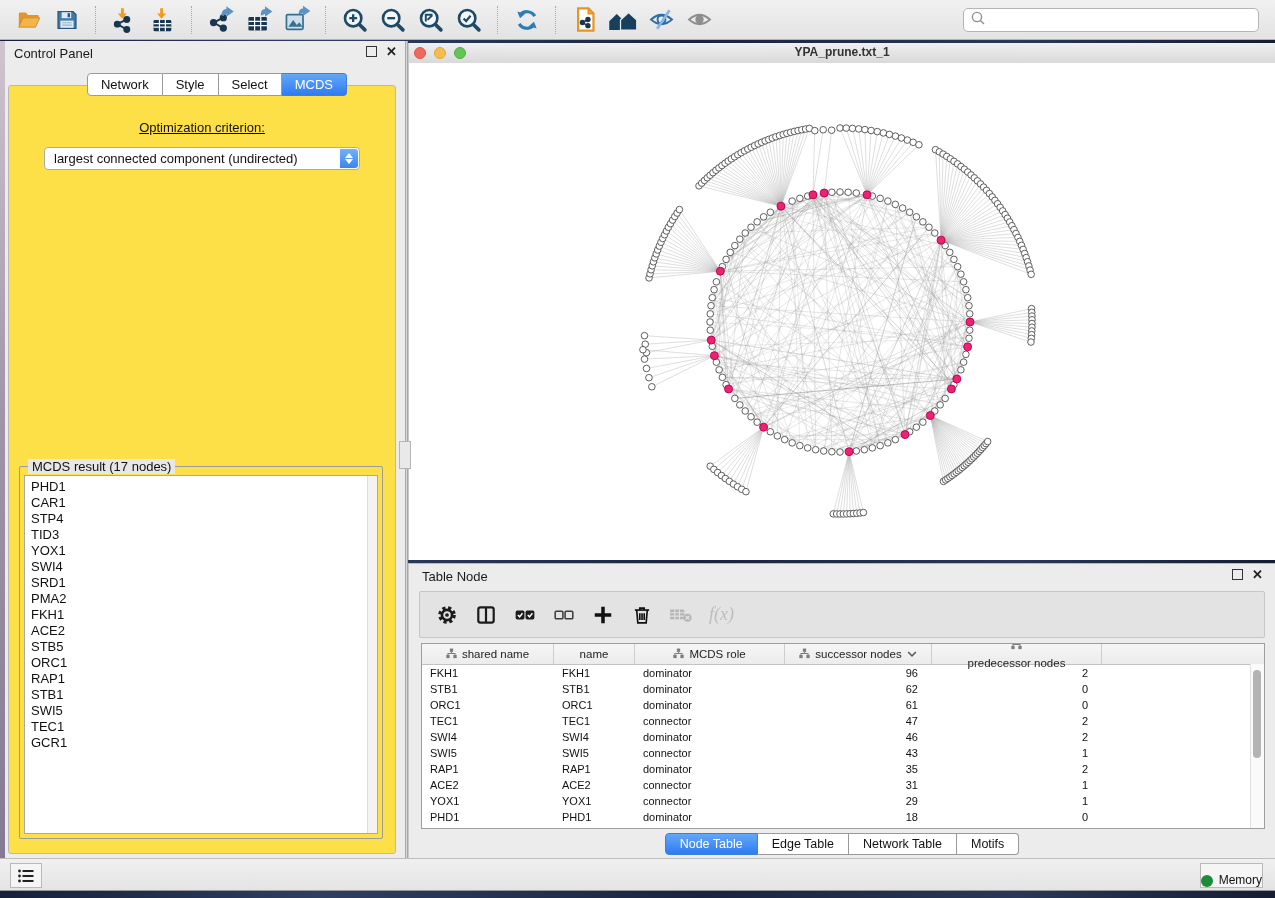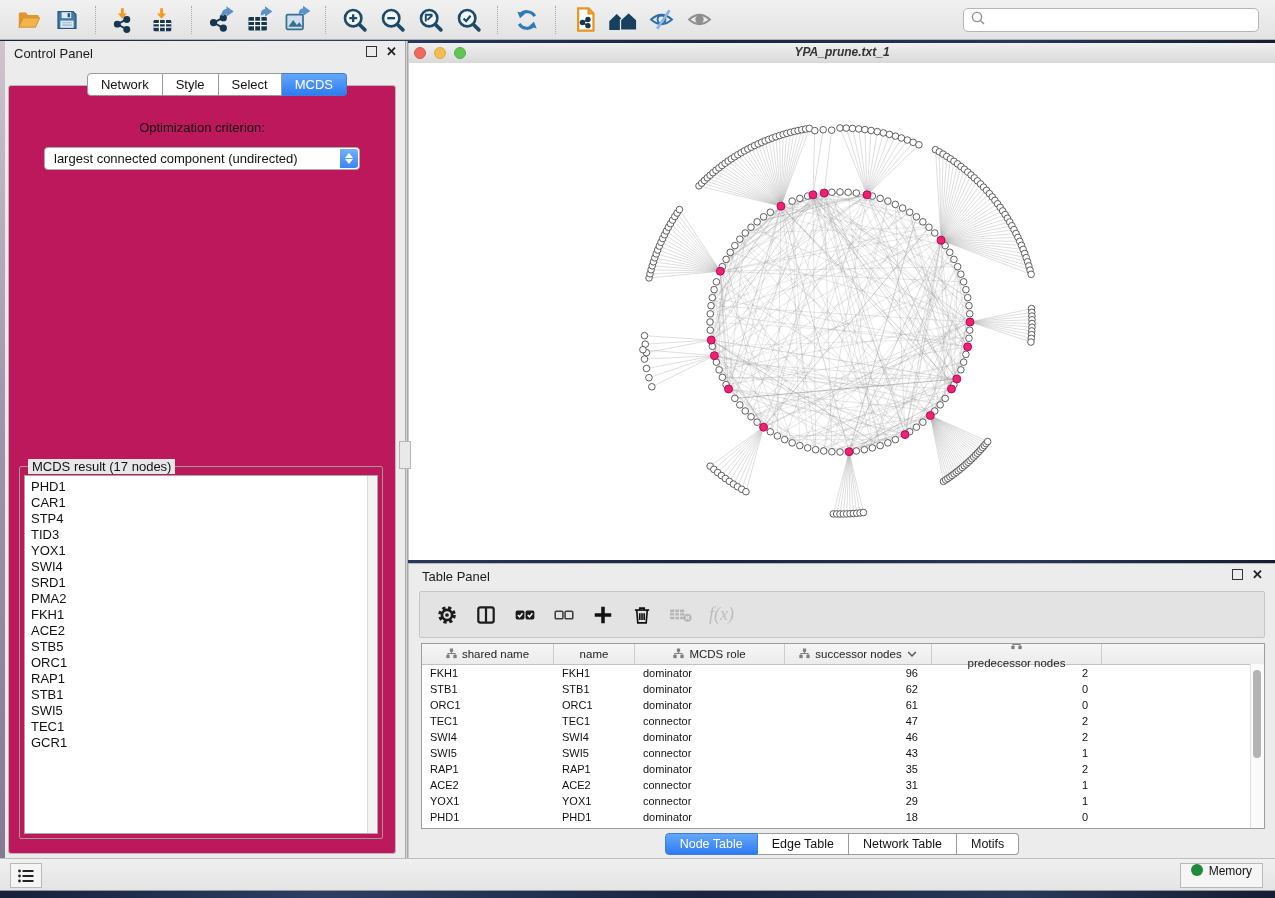--- a/index.html
+++ b/index.html
@@ -24,22 +24,22 @@
   .panel-title{position:absolute;left:9px;top:5px;font-size:13px;color:#1a1a1a;}
   .win-icons{position:absolute;right:8px;top:5px;display:flex;gap:9px;align-items:center;}
   .float-ic{width:9px;height:9px;border:1.5px solid #333;}
   .close-ic{font-size:13px;font-weight:bold;color:#222;line-height:11px;}
   .seg{display:flex;}
   .cp-tabs{position:absolute;left:0;right:0;top:32px;display:flex;justify-content:center;z-index:3;margin-left:24px;}
   .seg-tab{border:1px solid #9a9a9a;border-left:none;background:#fff;padding:3px 13px;font-size:13px;color:#111;}
   .seg-tab:first-child{border-left:1px solid #9a9a9a;border-radius:4px 0 0 4px;}
   .seg-tab:last-child{border-radius:0 4px 4px 0;}
   .seg-tab.sel{background:linear-gradient(#64a7f8,#2e7bf3);color:#fff;border-color:#3f7fd6;}
-  .cp-box{position:absolute;left:3px;right:9px;top:44px;bottom:4px;background:#be185d;
-    border:1px solid #b8b8b8;border-radius:3px;}
+  .cp-box{position:absolute;left:3px;right:9px;top:44px;bottom:4px;background:#fde047;
+    border:1px solid #b8b8b8;border-radius:3px;text-decoration:underline;}
   .opt-label{text-align:center;margin-top:34px;font-size:13px;color:#111;}
   .mac-select{position:relative;margin:12px auto 0;width:316px;height:23px;background:#fff;
     border:1px solid #ababab;border-radius:4px;box-sizing:border-box;}
   .mac-select .val{position:absolute;left:9px;top:3px;font-size:13px;color:#111;white-space:nowrap;}
   .stepper{position:absolute;right:1px;top:1px;bottom:1px;width:18px;border-radius:0 3px 3px 0;
     background:linear-gradient(#74b1f9,#3a85f4);display:flex;flex-direction:column;align-items:center;justify-content:center;gap:1px;}
   .btn-row{display:flex;justify-content:center;gap:13px;margin-top:12px;}
   .mac-btn{height:23px;background:linear-gradient(#ffffff,#f2f2f2);border:1px solid #a9a9a9;border-radius:4px;
     font-size:13px;color:#111;padding:0 16px;font-family:"Liberation Sans",sans-serif;}
   .mac-btn.focus{box-shadow:0 0 0 3px rgba(110,165,245,.6);border-color:#6d9fe0;}
@@ -50,21 +50,21 @@
     overflow:hidden;font-size:13px;color:#111;}
   .mcds-items{padding:3px 0 0 6px;line-height:16px;}
   .mcds-scroll{position:absolute;right:0;top:0;bottom:0;width:9px;background:#f3f3f3;border-left:1px solid #dcdcdc;}
   
   .v-splitter{position:absolute;left:405px;top:41px;width:3px;height:817px;background:#d6d6d6;
     border-left:1px solid #a8a8a8;border-right:1px solid #a8a8a8;box-sizing:border-box;}
   .v-grip{position:absolute;left:399px;top:441px;width:10px;height:26px;background:#e9e9e9;
     border:1px solid #b5b5b5;z-index:4;}
   
   .net-window{position:absolute;left:408px;top:43px;width:867px;height:517px;background:#fff;
-    border-left:1px solid #c9c9c9;box-sizing:border-box;font-style:italic;}
+    border-left:1px solid #c9c9c9;box-sizing:border-box;}
   .net-titlebar{position:relative;height:20px;background:linear-gradient(#f0f0f0,#d9d9d9);
     border-bottom:1px solid #a8a8a8;}
   .traffic{position:absolute;top:4px;left:5px;display:flex;gap:8px;}
   .tl{width:12px;height:12px;border-radius:50%;}
   .tl.red{background:#ee6a5f;border:1px solid #d9574d;box-sizing:border-box;}
   .tl.yel{background:#f5bd4f;border:1px solid #dfa73e;box-sizing:border-box;}
   .tl.grn{background:#61c655;border:1px solid #52b045;box-sizing:border-box;}
   .net-title{text-align:center;font-size:12px;font-weight:700;color:#333;line-height:19px;}
   .net-canvas{position:absolute;left:0;top:20px;width:867px;height:497px;background:#fff;overflow:hidden;}
   
@@ -85,21 +85,21 @@
   .tscroll{position:absolute;right:0;top:20px;bottom:0;width:13px;background:#fafafa;border-left:1px solid #e0e0e0;}
   .tthumb{position:absolute;left:2px;top:6px;width:8px;height:88px;background:#b3b3b3;border-radius:4px;}
   .bottom-tabs{position:absolute;left:0;right:0;top:269px;display:flex;justify-content:center;}
   .bottom-tabs .seg-tab{font-size:12.5px;padding:3px 14px;}
   
   .status-bar{position:absolute;left:0;top:858px;width:1275px;height:33px;
     background:linear-gradient(#f0f0f0,#e4e4e4);border-top:1px solid #bdbdbd;border-bottom:1px solid #97979c;box-sizing:border-box;}
   .list-btn{position:absolute;left:10px;top:4px;width:30px;height:23px;background:#f5f5f5;
     border:1px solid #b9b9b9;display:flex;align-items:center;justify-content:center;}
   .mem-btn{position:absolute;right:12px;top:4px;height:23px;background:#f5f5f5;border:1px solid #b9b9b9;
-    display:flex;align-items:flex-start;gap:6px;padding:0 10px;font-size:12px;color:#111;}
+    display:flex;align-items:flex-end;gap:6px;padding:0 0;font-size:12px;color:#111;}
   .mem-dot{width:12px;height:12px;border-radius:50%;background:#1d8a3c;}
 </style>
 </head>
 <body>
 
 <div id="app">
 
   <div class="toolbar">
     <div class="tb-btn">
         <svg width="24" height="24" viewBox="0 0 20 20">
@@ -1051,21 +1051,21 @@
           <circle cx="354.5879172019785" cy="364.1722092687432" r="4" fill="#ee2273" stroke="#b30050" stroke-width="0.9"></circle>
           <circle cx="319.5682509087254" cy="325.95494973830705" r="4" fill="#ee2273" stroke="#b30050" stroke-width="0.9"></circle>
           <circle cx="305.42964258242114" cy="292.64647586332774" r="4" fill="#ee2273" stroke="#b30050" stroke-width="0.9"></circle>
           <circle cx="302.2651510635959" cy="277.09250312480856" r="4" fill="#ee2273" stroke="#b30050" stroke-width="0.9"></circle>
         </svg>
     </div>
   </div>
 
   <div class="table-panel">
     <div class="panel-titlebar">
-      <span class="panel-title" style="left:13px;">Table Panel</span>
+      <span class="panel-title" style="left:13px;">Table Node</span>
       <span class="win-icons" style="right:12px;">
         <span class="float-ic"></span>
         <span class="close-ic">✕</span>
       </span>
     </div>
     <div class="tp-toolbar">
       <span class="tp-ic">
           <svg width="22" height="22" viewBox="0 0 20 20">
             <circle cx="10" cy="10" r="6.2" fill="none" stroke="#1c1c1c" stroke-width="3.6" stroke-dasharray="2.7 2.3"></circle>
             <circle cx="10" cy="10" r="4.6" fill="none" stroke="#1c1c1c" stroke-width="2.4"></circle>

